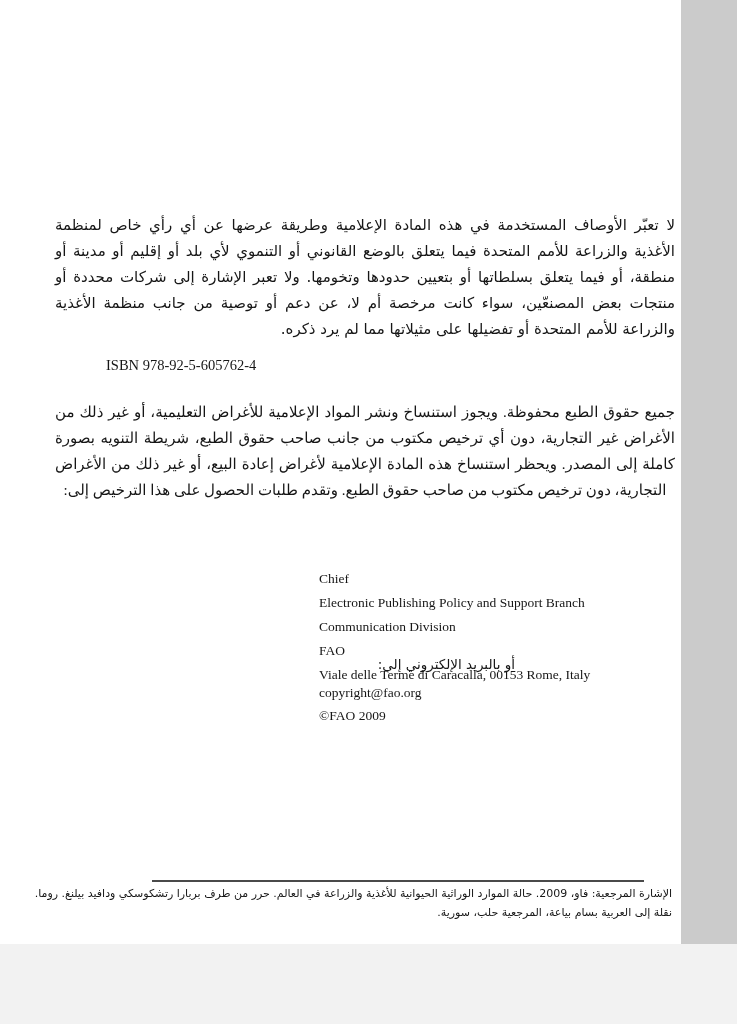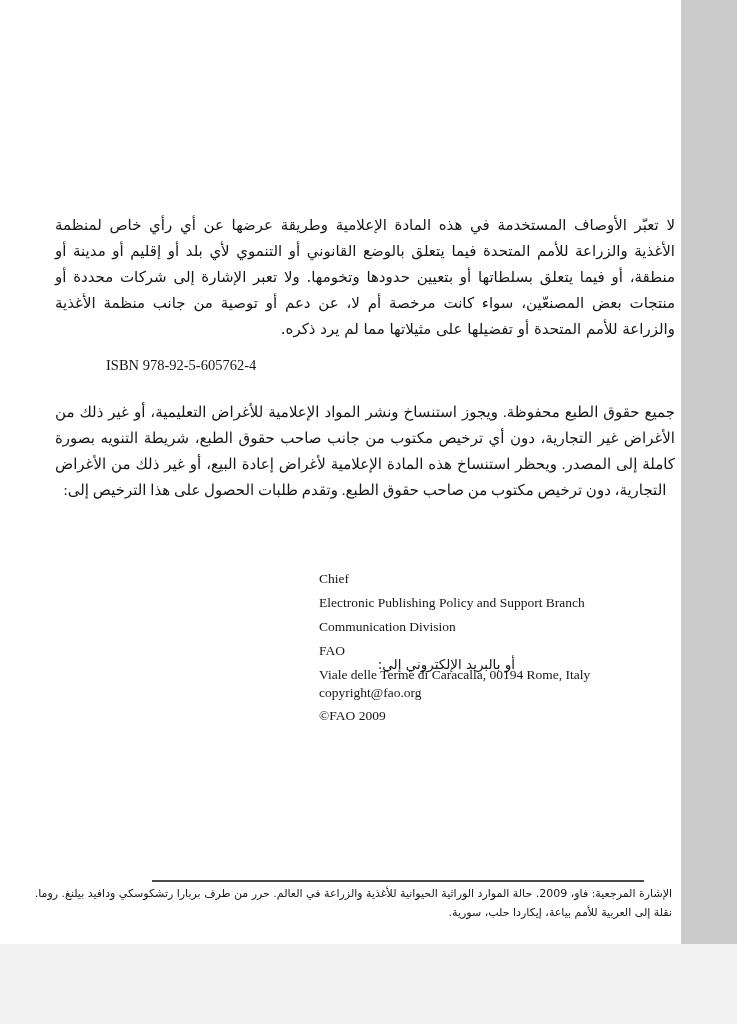--- a/index.html
+++ b/index.html
@@ -76,31 +76,31 @@
 
   <div id="isbn" class="latin">ISBN 978-92-5-605762-4</div>
 
   <p id="para2" class="arabic-para">جميع حقوق الطبع محفوظة. ويجوز استنساخ ونشر المواد الإعلامية للأغراض التعليمية، أو غير ذلك من الأغراض غير التجارية، دون أي ترخيص مكتوب من جانب صاحب حقوق الطبع، شريطة التنويه بصورة كاملة إلى المصدر. ويحظر استنساخ هذه المادة الإعلامية لأغراض إعادة البيع، أو غير ذلك من الأغراض التجارية، دون ترخيص مكتوب من صاحب حقوق الطبع. وتقدم طلبات الحصول على هذا الترخيص إلى:</p>
 
   <div id="addr-a" class="addr latin">
     <div>Chief</div>
     <div>Electronic Publishing Policy and Support Branch</div>
     <div>Communication Division</div>
     <div>FAO</div>
-    <div>Viale delle Terme di Caracalla, 00194 Rome, Italy</div>
+    <div>Viale delle Terme di Caracalla, 00153 Rome, Italy</div>
   </div>
 
   <div id="email-ar">أو بالبريد الإلكتروني إلى:</div>
 
   <div id="addr-b" class="addr latin">
     <div>copyright@fao.org</div>
     <div>©FAO 2009</div>
   </div>
 
   <div id="fn-rule"></div>
 
   <div id="fn1" class="fn">الإشارة المرجعية: فاو، 2009. حالة الموارد الوراثية الحيوانية للأغذية والزراعة في العالم. حرر من طرف بربارا رتشكوسكي ودافيد بيلنغ. روما.</div>
 
-  <div id="fn2" class="fn">نقلة إلى العربية للأمم بياعة، إيكاردا حلب، سورية.</div>
+  <div id="fn2" class="fn">نقلة إلى العربية بسام بياعة، المرجعية حلب، سورية.</div>
 
   <div id="pagenum" class="latin">ii</div>
 
 </div>
 
 </body></html>

